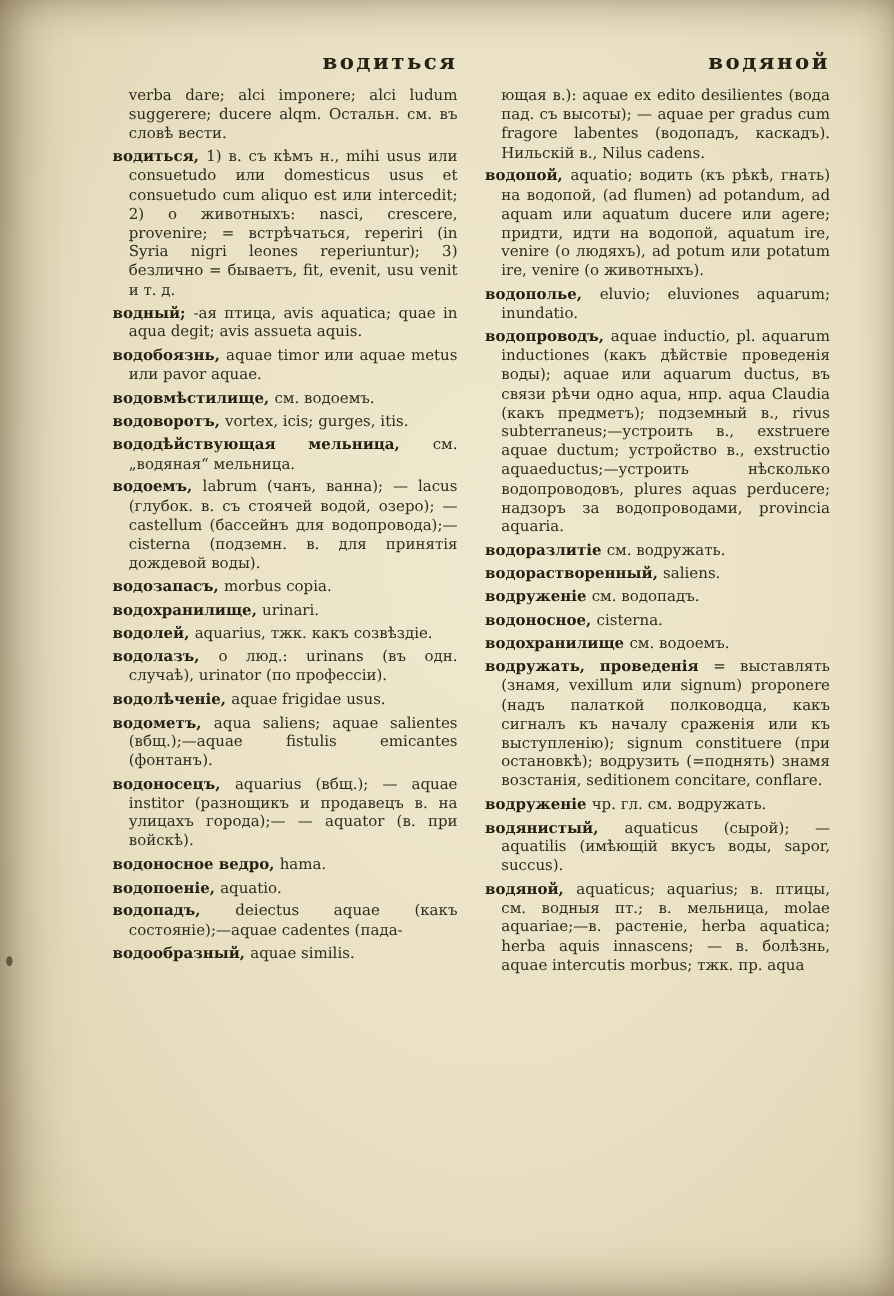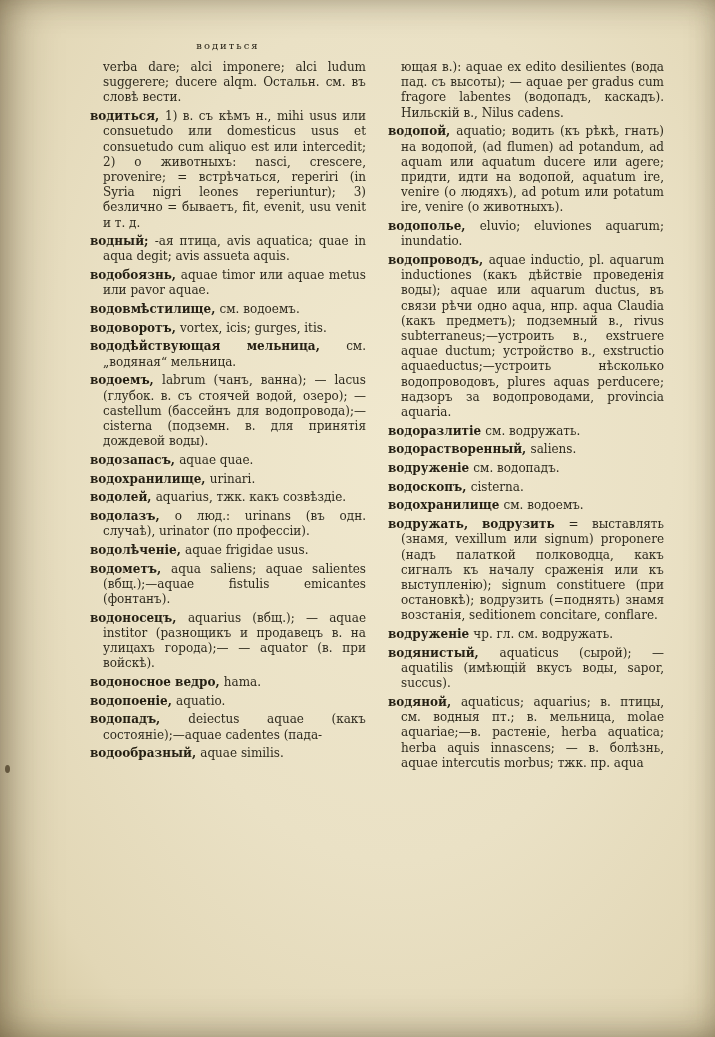--- a/index.html
+++ b/index.html
@@ -13,79 +13,80 @@
     box-shadow:
       inset 28px 0 50px -22px rgba(70,54,28,.5),
       inset -12px 0 34px -16px rgba(70,54,28,.28),
       inset 0 -22px 44px -22px rgba(70,54,28,.35),
       inset 0 16px 38px -22px rgba(70,54,28,.28);
     color:#2e2a1e;
   }
   .text-block{position:absolute;left:90px;top:40px;width:574px;}
   .running-heads{display:flex;gap:22px;margin-bottom:9px;}
   .running-heads .rh{
-    width:276px;text-align:center;font-weight:normal;
-    font-size:10px;letter-spacing:2px;color:#272216;
+    width:276px;text-align:right;font-weight:bold;
+    font-size:17px;letter-spacing:2px;color:#272216;
   }
   .cols{display:flex;gap:22px;}
   .col{width:276px;font-size:12px;line-height:15.2px;text-align:justify;}
   .entry{margin:0 0 3.5px 0;padding-left:13px;text-indent:-13px;}
   .entry.cont{text-indent:0;}
   .hw{font-weight:bold;color:#241f13;}
   .ink-speck{
     position:absolute;left:5px;top:765px;width:5px;height:8px;
     background:#4a3c26;border-radius:50%;opacity:.75;
   }
 </style>
 </head>
 <body>
 
 <div class="page">
   <div class="ink-speck"></div>
   <div class="text-block">
 
     <div class="running-heads">
       <div class="rh">водиться</div>
+      <div class="rh">водяной</div>
     </div>
 
     <div class="cols">
 
       <div class="col">
         <p class="entry cont"><span class="hw"></span><span>verba dare; alci imponere; alci ludum suggerere; ducere alqm. Остальн. см. въ словѣ вести.</span></p>
         <p class="entry"><span class="hw">водиться, </span><span>1) в. съ кѣмъ н., mihi usus или consuetudo или domesticus usus et consuetudo cum aliquo est или intercedit; 2) о животныхъ: nasci, crescere, provenire; = встрѣчаться, reperiri (in Syria nigri leones reperiuntur); 3) безлично = бываетъ, fit, evenit, usu venit и т. д.</span></p>
         <p class="entry"><span class="hw">водный; </span><span>-ая птица, avis aquatica; quae in aqua degit; avis assueta aquis.</span></p>
         <p class="entry"><span class="hw">водобоязнь, </span><span>aquae timor или aquae metus или pavor aquae.</span></p>
         <p class="entry"><span class="hw">водовмѣстилище, </span><span>см. водоемъ.</span></p>
         <p class="entry"><span class="hw">водоворотъ, </span><span>vortex, icis; gurges, itis.</span></p>
         <p class="entry"><span class="hw">вододѣйствующая мельница, </span><span>см. „водяная“ мельница.</span></p>
         <p class="entry"><span class="hw">водоемъ, </span><span>labrum (чанъ, ванна); — lacus (глубок. в. съ стоячей водой, озеро); — castellum (бассейнъ для водопровода);—cisterna (подземн. в. для принятія дождевой воды).</span></p>
-        <p class="entry"><span class="hw">водозапасъ, </span><span>aquae quae.</span></p>
+        <p class="entry"><span class="hw">водозапасъ, </span><span>morbus copia.</span></p>
         <p class="entry"><span class="hw">водохранилище, </span><span>urinari.</span></p>
         <p class="entry"><span class="hw">водолей, </span><span>aquarius, тжк. какъ созвѣздіе.</span></p>
         <p class="entry"><span class="hw">водолазъ, </span><span>о люд.: urinans (въ одн. случаѣ), urinator (по профессіи).</span></p>
         <p class="entry"><span class="hw">водолѣченіе, </span><span>aquae frigidae usus.</span></p>
         <p class="entry"><span class="hw">водометъ, </span><span>aqua saliens; aquae salientes (вбщ.);—aquae fistulis emicantes (фонтанъ).</span></p>
         <p class="entry"><span class="hw">водоносецъ, </span><span>aquarius (вбщ.); — aquae institor (разнощикъ и продавецъ в. на улицахъ города);— — aquator (в. при войскѣ).</span></p>
         <p class="entry"><span class="hw">водоносное ведро, </span><span>hama.</span></p>
         <p class="entry"><span class="hw">водопоеніе, </span><span>aquatio.</span></p>
         <p class="entry"><span class="hw">водопадъ, </span><span>deiectus aquae (какъ состояніе);—aquae cadentes (пада-</span></p>
         <p class="entry"><span class="hw">водообразный, </span><span>aquae similis.</span></p>
       </div>
 
       <div class="col">
         <p class="entry cont"><span class="hw"></span><span>ющая в.): aquae ex edito desilientes (вода пад. съ высоты); — aquae per gradus cum fragore labentes (водопадъ, каскадъ). Нильскій в., Nilus cadens.</span></p>
         <p class="entry"><span class="hw">водопой, </span><span>aquatio; водить (къ рѣкѣ, гнать) на водопой, (ad flumen) ad potandum, ad aquam или aquatum ducere или agere; придти, идти на водопой, aquatum ire, venire (о людяхъ), ad potum или potatum ire, venire (о животныхъ).</span></p>
         <p class="entry"><span class="hw">водополье, </span><span>eluvio; eluviones aquarum; inundatio.</span></p>
         <p class="entry"><span class="hw">водопроводъ, </span><span>aquae inductio, pl. aquarum inductiones (какъ дѣйствіе проведенія воды); aquae или aquarum ductus, въ связи рѣчи одно aqua, нпр. aqua Claudia (какъ предметъ); подземный в., rivus subterraneus;—устроить в., exstruere aquae ductum; устройство в., exstructio aquaeductus;—устроить нѣсколько водопроводовъ, plures aquas perducere; надзоръ за водопроводами, provincia aquaria.</span></p>
         <p class="entry"><span class="hw">водоразлитіе </span><span>см. водружать.</span></p>
         <p class="entry"><span class="hw">водорастворенный, </span><span>saliens.</span></p>
         <p class="entry"><span class="hw">водруженіе </span><span>см. водопадъ.</span></p>
-        <p class="entry"><span class="hw">водоскопъ, </span><span>cisterna.</span></p>
+        <p class="entry"><span class="hw">водоносное, </span><span>cisterna.</span></p>
         <p class="entry"><span class="hw">водохранилище </span><span>см. водоемъ.</span></p>
-        <p class="entry"><span class="hw">водружать, водрузить </span><span>= выставлять (знамя, vexillum или signum) proponere (надъ палаткой полководца, какъ сигналъ къ началу сраженія или къ выступленію); signum constituere (при остановкѣ); водрузить (=поднять) знамя возстанія, seditionem concitare, conflare.</span></p>
+        <p class="entry"><span class="hw">водружать, проведенія </span><span>= выставлять (знамя, vexillum или signum) proponere (надъ палаткой полководца, какъ сигналъ къ началу сраженія или къ выступленію); signum constituere (при остановкѣ); водрузить (=поднять) знамя возстанія, seditionem concitare, conflare.</span></p>
         <p class="entry"><span class="hw">водруженіе </span><span>чр. гл. см. водружать.</span></p>
         <p class="entry"><span class="hw">водянистый, </span><span>aquaticus (сырой); — aquatilis (имѣющій вкусъ воды, sapor, succus).</span></p>
         <p class="entry"><span class="hw">водяной, </span><span>aquaticus; aquarius; в. птицы, см. водныя пт.; в. мельница, molae aquariae;—в. растеніе, herba aquatica; herba aquis innascens; — в. болѣзнь, aquae intercutis morbus; тжк. пр. aqua</span></p>
       </div>
 
     </div>
   </div>
 </div>
 
 </body></html>

